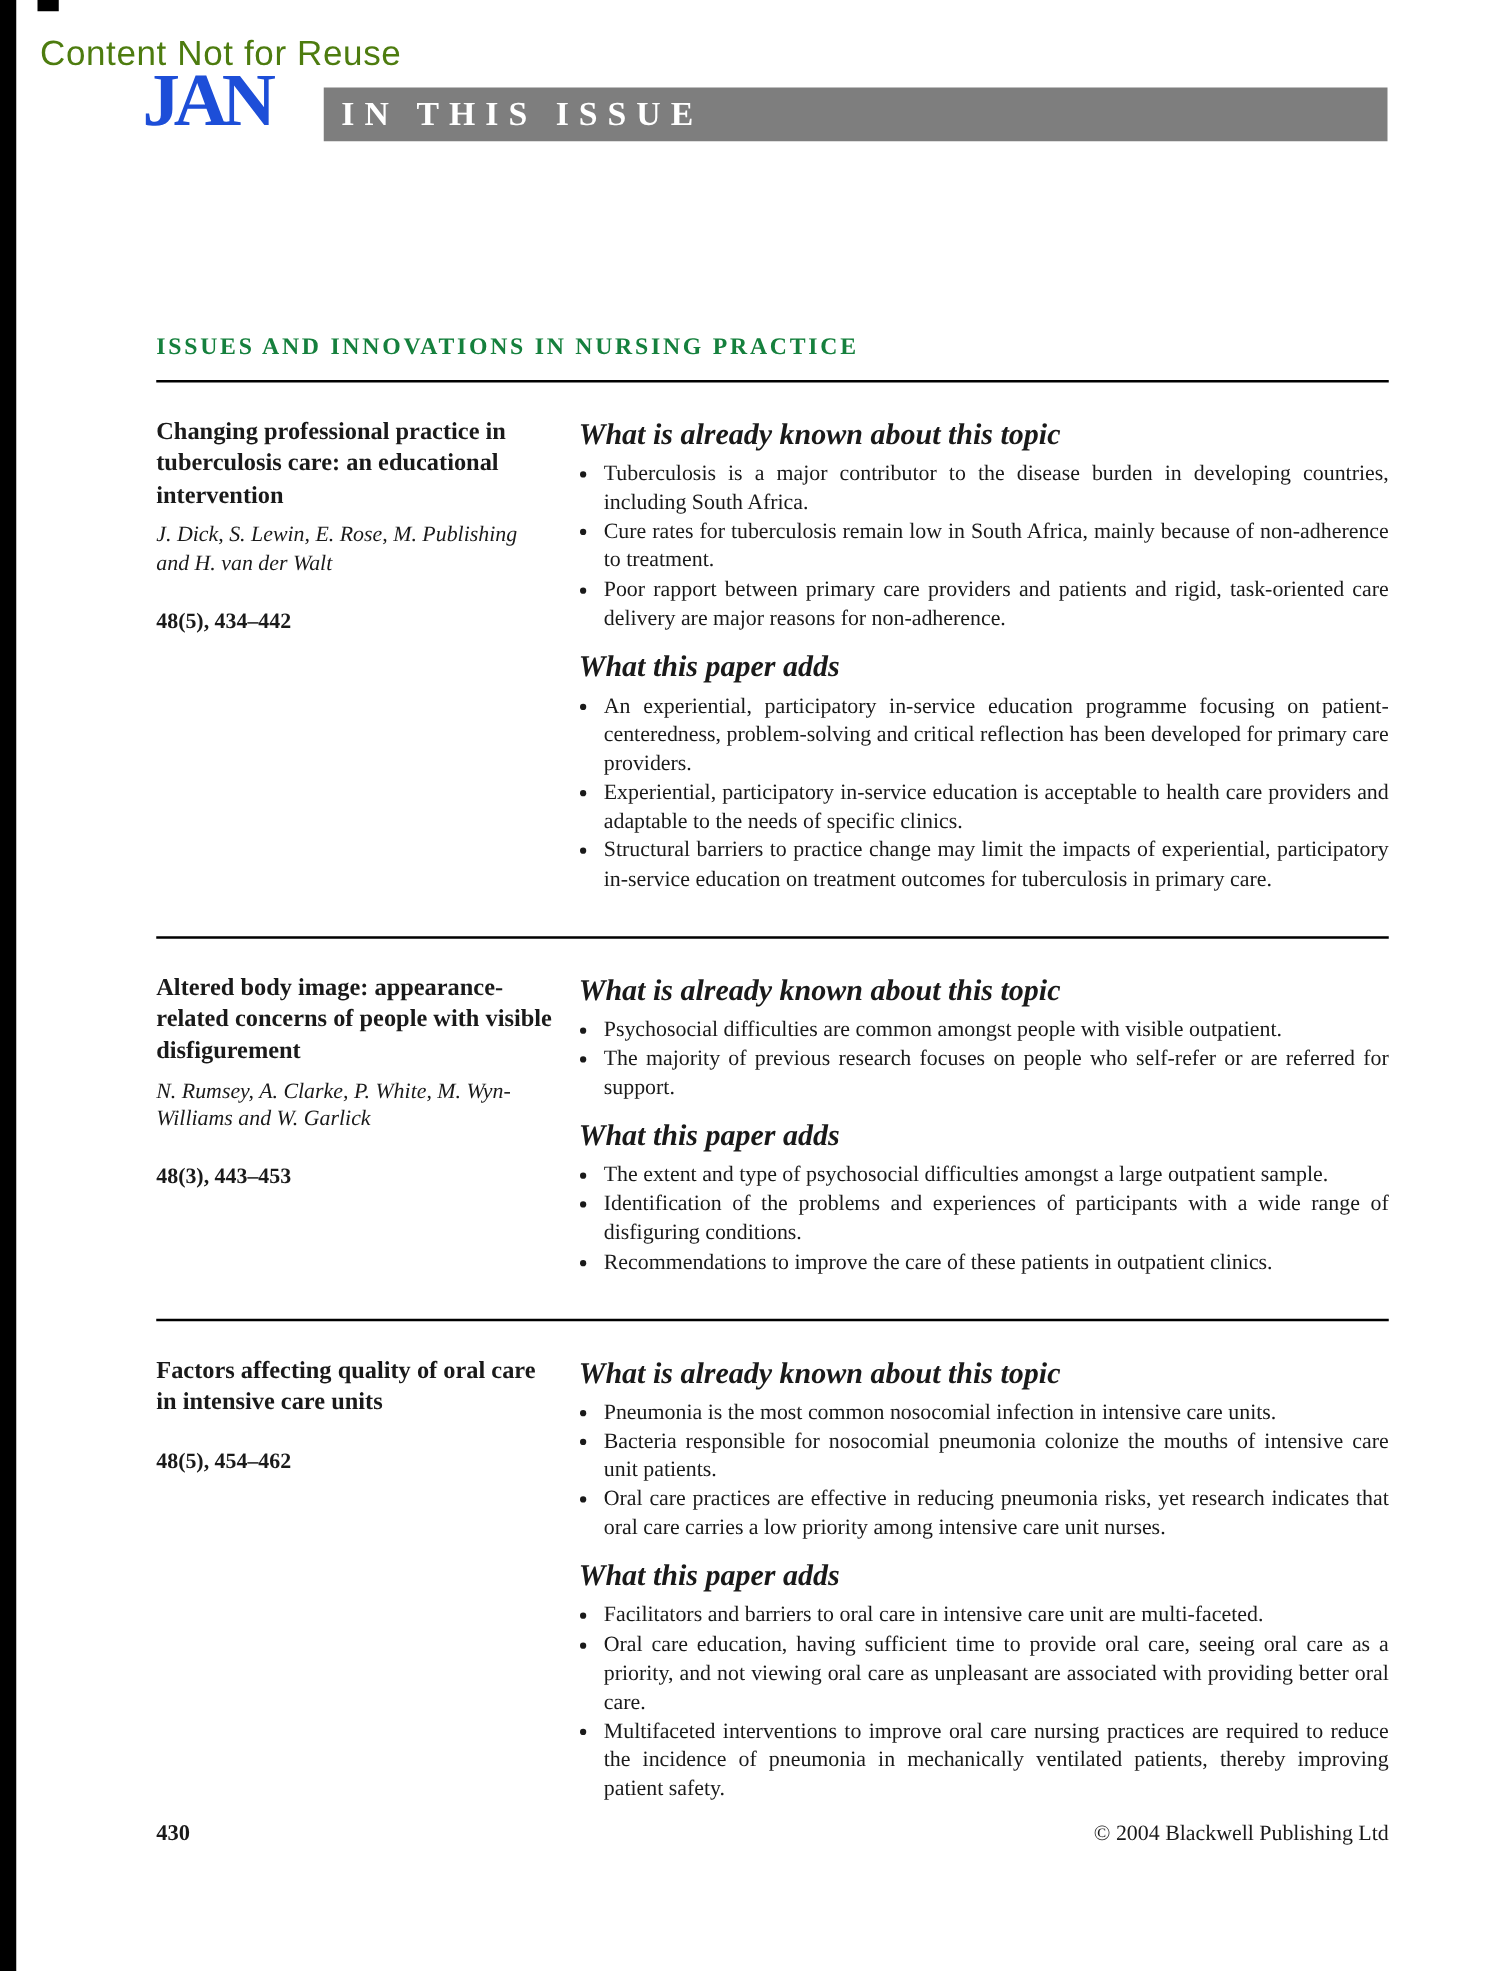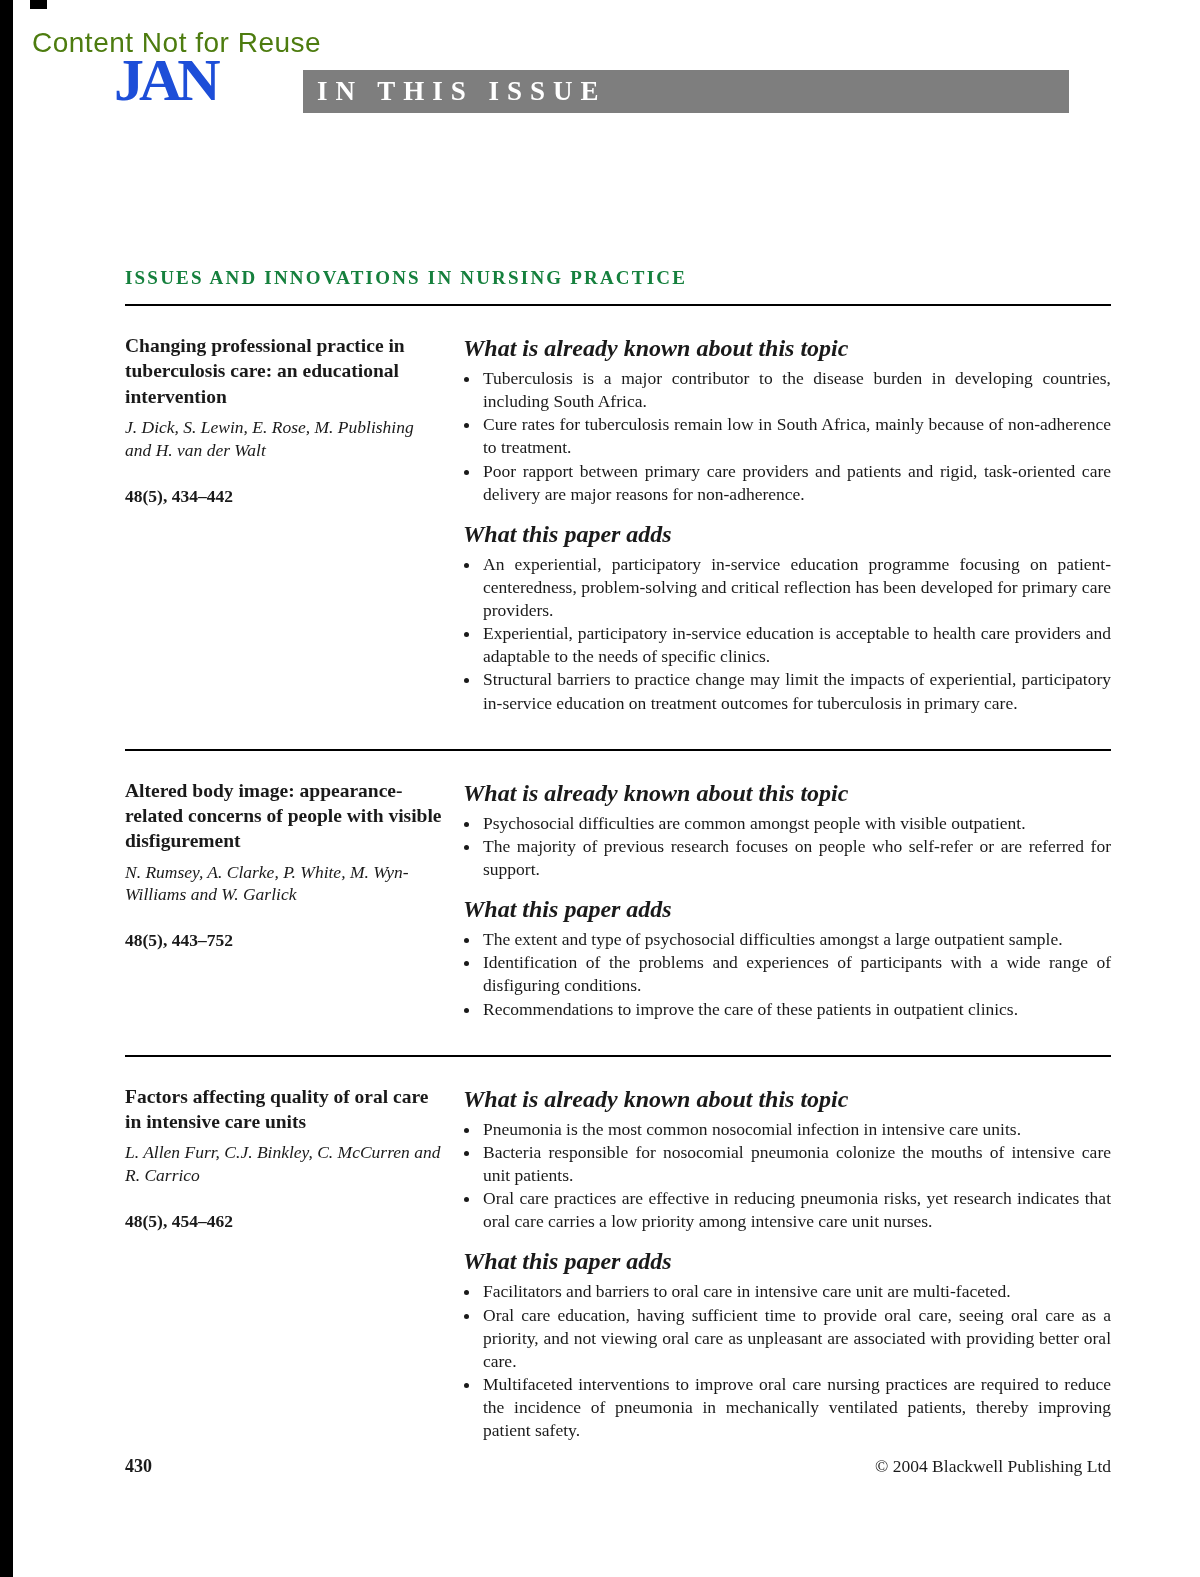--- a/index.html
+++ b/index.html
@@ -20,23 +20,23 @@
     font-size: 28px; color: #4d7c0f; letter-spacing: 0.5px;
   }
   .jan-logo {
     position: absolute; left: 114px; top: 50px;
     font-family: "Liberation Serif", serif;
     font-size: 60px; line-height: 1; font-weight: bold;
     letter-spacing: -5px; color: #1d4ed8;
   }
   .banner {
     position: absolute; left: 259px; top: 70px;
-    width: 766px; height: 43px; background: #7e7e7e;
+    width: 851px; height: 43px; background: #7e7e7e;
     display: flex; align-items: center;
-    box-sizing: border-box; padding-left: 14px; margin-left: 44px;
+    box-sizing: border-box; padding-left: 14px;
   }
   .banner-title {
     color: #ffffff; font-size: 27px; font-weight: bold; letter-spacing: 8px;
   }
 
   .content { position: absolute; left: 125px; top: 267px; width: 986px; }
   .section-heading {
     font-size: 19px; font-weight: bold; letter-spacing: 2.2px; color: #15803d;
   }
   hr.rule {
@@ -106,21 +106,21 @@
         </ul>
       </div>
     </div>
 
     <hr class="rule">
 
     <div class="entry">
       <div class="left-col">
         <div class="entry-title">Altered body image: appearance-related concerns of people with visible disfigurement</div>
         <div class="entry-authors">N. Rumsey, A. Clarke, P. White, M. Wyn-Williams and W. Garlick</div>
-        <div class="entry-citation">48(5), 443–752</div>
+        <div class="entry-citation">48(3), 443–453</div>
       </div>
       <div class="right-col">
         <div class="rc-heading">What is already known about this topic</div>
         <ul class="bullets">
           <li>Psychosocial difficulties are common amongst people with visible outpatient.</li>
           <li>The majority of previous research focuses on people who self-refer or are referred for support.</li>
         </ul>
         <div class="rc-heading adds">What this paper adds</div>
         <ul class="bullets">
           <li>The extent and type of psychosocial difficulties amongst a large outpatient sample.</li>
@@ -128,21 +128,20 @@
           <li>Recommendations to improve the care of these patients in outpatient clinics.</li>
         </ul>
       </div>
     </div>
 
     <hr class="rule">
 
     <div class="entry">
       <div class="left-col">
         <div class="entry-title">Factors affecting quality of oral care in intensive care units</div>
-        <div class="entry-authors">L. Allen Furr, C.J. Binkley, C. McCurren and R. Carrico</div>
         <div class="entry-citation">48(5), 454–462</div>
       </div>
       <div class="right-col">
         <div class="rc-heading">What is already known about this topic</div>
         <ul class="bullets">
           <li>Pneumonia is the most common nosocomial infection in intensive care units.</li>
           <li>Bacteria responsible for nosocomial pneumonia colonize the mouths of intensive care unit patients.</li>
           <li>Oral care practices are effective in reducing pneumonia risks, yet research indicates that oral care carries a low priority among intensive care unit nurses.</li>
         </ul>
         <div class="rc-heading adds">What this paper adds</div>

